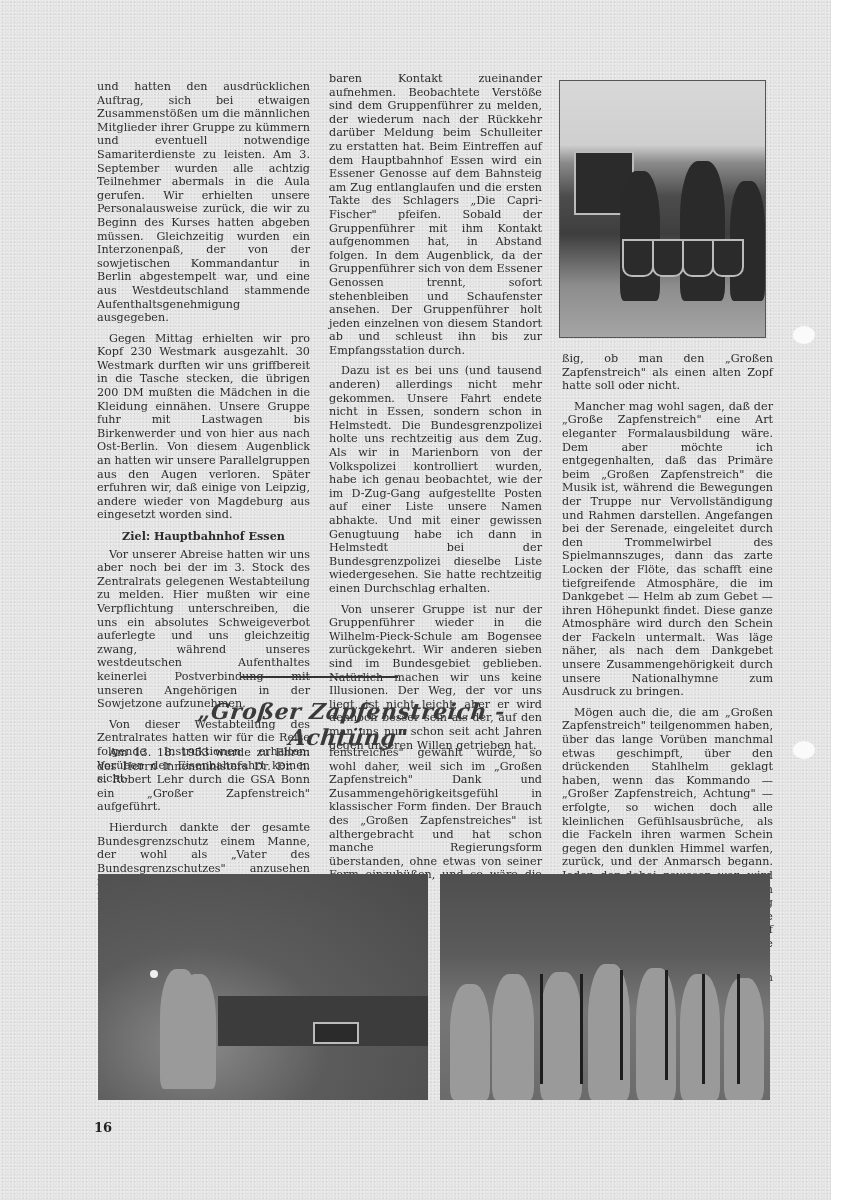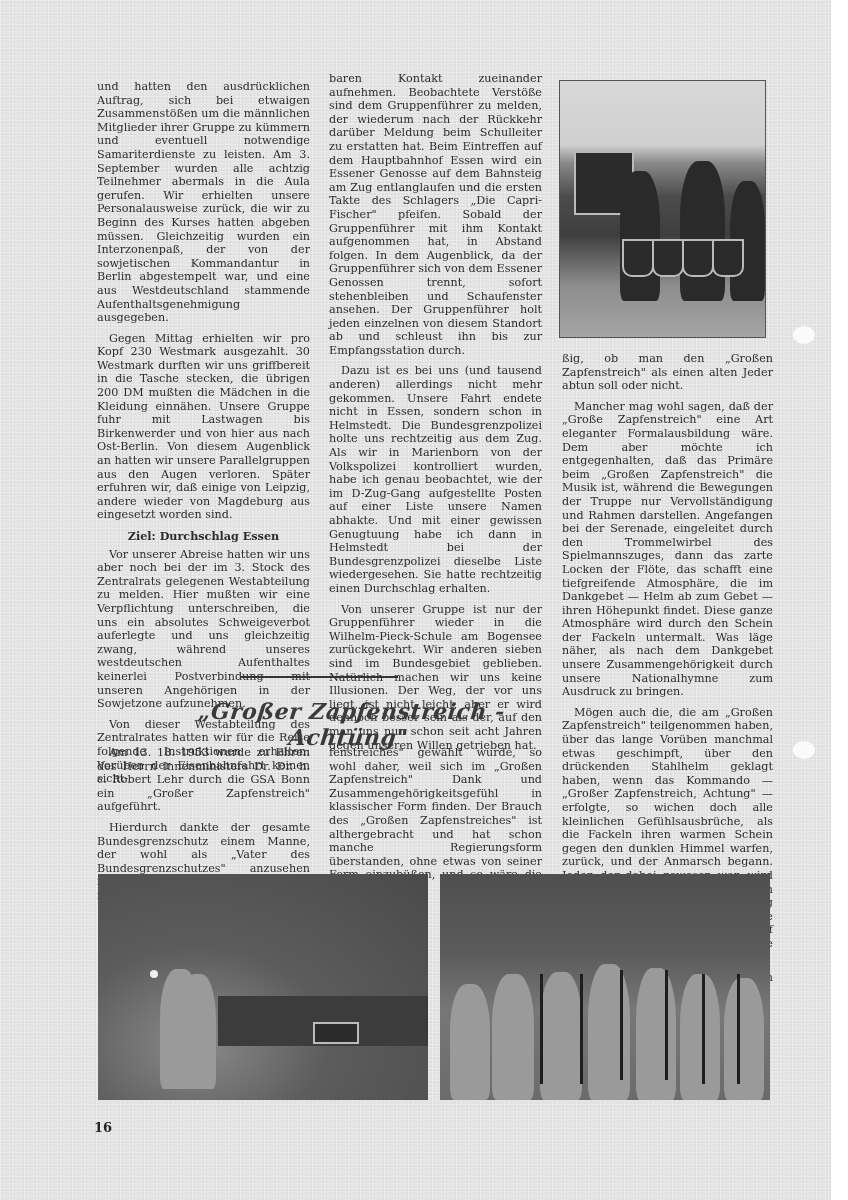--- a/index.html
+++ b/index.html
@@ -35,21 +35,21 @@
 </head>
 <body>
 
 <div class="paper">
   <div class="hole" style="top:326px;"></div>
   <div class="hole" style="top:741px;"></div>
 
   <div class="col" style="left:97px; top:80px; width:213px;">
     <p class="noindent">und hatten den ausdrücklichen Auftrag, sich bei etwaigen Zusammenstößen um die männlichen Mitglieder ihrer Gruppe zu kümmern und eventuell notwendige Samariterdienste zu leisten. Am 3. September wurden alle achtzig Teilnehmer abermals in die Aula gerufen. Wir erhielten unsere Personalausweise zurück, die wir zu Beginn des Kurses hatten abgeben müssen. Gleichzeitig wurden ein Interzonenpaß, der von der sowjetischen Kommandantur in Berlin abgestempelt war, und eine aus Westdeutschland stammende Aufenthaltsgenehmigung ausgegeben.</p>
     <p>Gegen Mittag erhielten wir pro Kopf 230 Westmark ausgezahlt. 30 Westmark durften wir uns griffbereit in die Tasche stecken, die übrigen 200 DM mußten die Mädchen in die Kleidung einnähen. Unsere Gruppe fuhr mit Lastwagen bis Birkenwerder und von hier aus nach Ost-Berlin. Von diesem Augenblick an hatten wir unsere Parallelgruppen aus den Augen verloren. Später erfuhren wir, daß einige von Leipzig, andere wieder von Magdeburg aus eingesetzt worden sind.</p>
-    <p class="subhead">Ziel: Durchschlag Essen</p>
+    <p class="subhead">Ziel: Hauptbahnhof Essen</p>
     <p>Vor unserer Abreise hatten wir uns aber noch bei der im 3. Stock des Zentralrats gelegenen Westabteilung zu melden. Hier mußten wir eine Verpflichtung unterschreiben, die uns ein absolutes Schweigeverbot auferlegte und uns gleichzeitig zwang, während unseres westdeutschen Aufenthaltes keinerlei Postverbindung mit unseren Angehörigen in der Sowjetzone aufzunehmen.</p>
     <p>Von dieser Westabteilung des Zentralrates hatten wir für die Reise folgende Instruktionen erhalten: Vorüben der Eisenbahnfahrt keinen sicht-</p>
   </div>
 
   <div class="col" style="left:329px; top:72px; width:213px;">
     <p class="noindent">baren Kontakt zueinander aufnehmen. Beobachtete Verstöße sind dem Gruppenführer zu melden, der wiederum nach der Rückkehr darüber Meldung beim Schulleiter zu erstatten hat. Beim Eintreffen auf dem Hauptbahnhof Essen wird ein Essener Genosse auf dem Bahnsteig am Zug entlanglaufen und die ersten Takte des Schlagers „Die Capri-Fischer" pfeifen. Sobald der Gruppenführer mit ihm Kontakt aufgenommen hat, in Abstand folgen. In dem Augenblick, da der Gruppenführer sich von dem Essener Genossen trennt, sofort stehenbleiben und Schaufenster ansehen. Der Gruppenführer holt jeden einzelnen von diesem Standort ab und schleust ihn bis zur Empfangsstation durch.</p>
     <p>Dazu ist es bei uns (und tausend anderen) allerdings nicht mehr gekommen. Unsere Fahrt endete nicht in Essen, sondern schon in Helmstedt. Die Bundesgrenzpolizei holte uns rechtzeitig aus dem Zug. Als wir in Marienborn von der Volkspolizei kontrolliert wurden, habe ich genau beobachtet, wie der im D-Zug-Gang aufgestellte Posten auf einer Liste unsere Namen abhakte. Und mit einer gewissen Genugtuung habe ich dann in Helmstedt bei der Bundesgrenzpolizei dieselbe Liste wiedergesehen. Sie hatte rechtzeitig einen Durchschlag erhalten.</p>
     <p>Von unserer Gruppe ist nur der Gruppenführer wieder in die Wilhelm-Pieck-Schule am Bogensee zurückgekehrt. Wir anderen sieben sind im Bundesgebiet geblieben. Natürlich machen wir uns keine Illusionen. Der Weg, der vor uns liegt, ist nicht leicht, aber er wird dennoch besser sein als der, auf den man uns nun schon seit acht Jahren gegen unseren Willen getrieben hat.</p>
   </div>
 
@@ -58,21 +58,21 @@
     <div class="fig" style="left:60px; top:90px; width:40px; height:130px;"></div>
     <div class="fig" style="left:120px; top:80px; width:45px; height:140px;"></div>
     <div class="fig" style="left:170px; top:100px; width:35px; height:120px;"></div>
     <div class="banner" style="left:62px; top:158px; width:28px; height:34px; border-radius:0 0 10px 10px;"></div>
     <div class="banner" style="left:92px; top:158px; width:28px; height:34px; border-radius:0 0 10px 10px;"></div>
     <div class="banner" style="left:122px; top:158px; width:28px; height:34px; border-radius:0 0 10px 10px;"></div>
     <div class="banner" style="left:152px; top:158px; width:28px; height:34px; border-radius:0 0 10px 10px;"></div>
   </div>
 
   <div class="col" style="left:562px; top:352px; width:211px;">
-    <p class="noindent">ßig, ob man den „Großen Zapfenstreich" als einen alten Jeder abtun soll oder nicht.</p>
+    <p class="noindent">ßig, ob man den „Großen Zapfenstreich" als einen alten Zopf hatte soll oder nicht.</p>
     <p>Mancher mag wohl sagen, daß der „Große Zapfenstreich" eine Art eleganter Formalausbildung wäre. Dem aber möchte ich entgegenhalten, daß das Primäre beim „Großen Zapfenstreich" die Musik ist, während die Bewegungen der Truppe nur Vervollständigung und Rahmen darstellen. Angefangen bei der Serenade, eingeleitet durch den Trommelwirbel des Spielmannszuges, dann das zarte Locken der Flöte, das schafft eine tiefgreifende Atmosphäre, die im Dankgebet — Helm ab zum Gebet — ihren Höhepunkt findet. Diese ganze Atmosphäre wird durch den Schein der Fackeln untermalt. Was läge näher, als nach dem Dankgebet unsere Zusammengehörigkeit durch unsere Nationalhymne zum Ausdruck zu bringen.</p>
     <p>Mögen auch die, die am „Großen Zapfenstreich" teilgenommen haben, über das lange Vorüben manchmal etwas geschimpft, über den drückenden Stahlhelm geklagt haben, wenn das Kommando — „Großer Zapfenstreich, Achtung" — erfolgte, so wichen doch alle kleinlichen Gefühlsausbrüche, als die Fackeln ihren warmen Schein gegen den dunklen Himmel warfen, zurück, und der Anmarsch begann. Jeder, der dabei gewesen war, wird dieses Erlebnis als Markstein in seiner Dienstzeit in der Erinnerung behalten. Ergriffenheit und Freude paaren sich mit dem Stolz auf unsere Uniform und unsere Pflichten.</p>
     <p class="sig">Ojg. Eckert, 3./— GSA, Bonn</p>
   </div>
 
   <div class="rule"></div>
   <div class="title">„Großer Zapfenstreich - Achtüng"</div>
 
   <div class="col" style="left:97px; top:746px; width:213px;">
     <p>Am 13. 18. 1953 wurde zu Ehren des Herrn Innenministers Dr. Dr. h. c. Robert Lehr durch die GSA Bonn ein „Großer Zapfenstreich" aufgeführt.</p>

